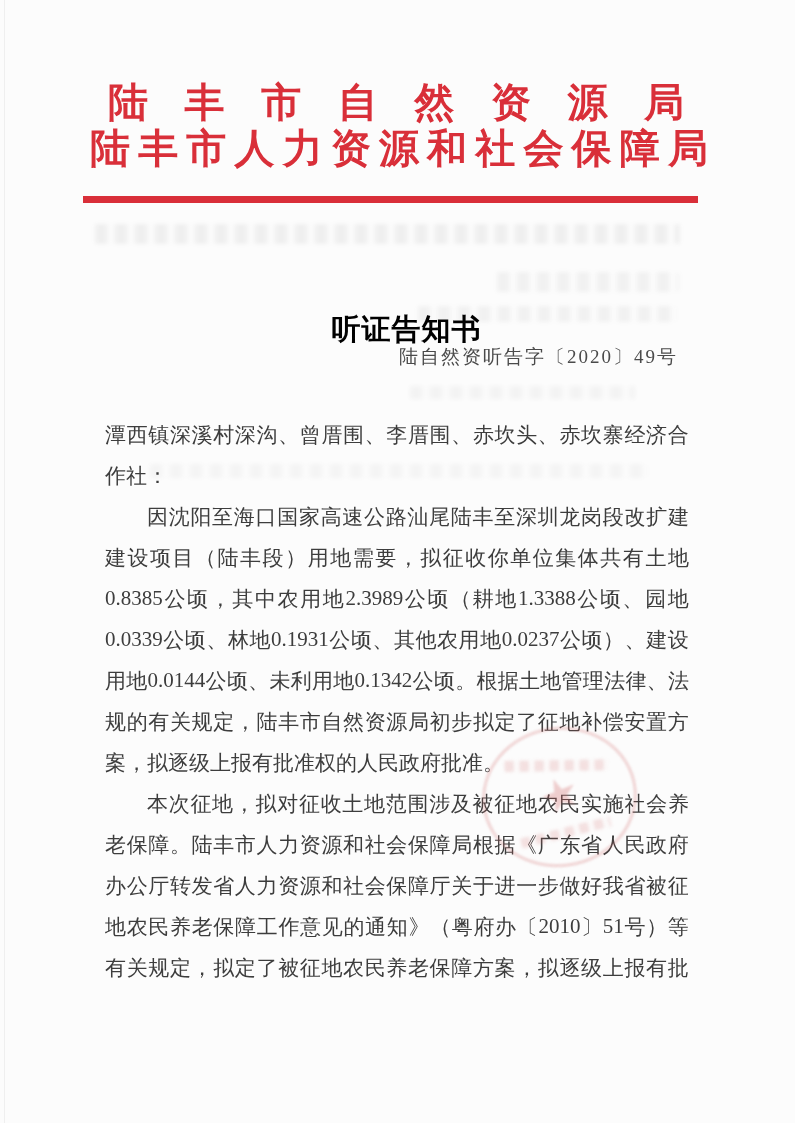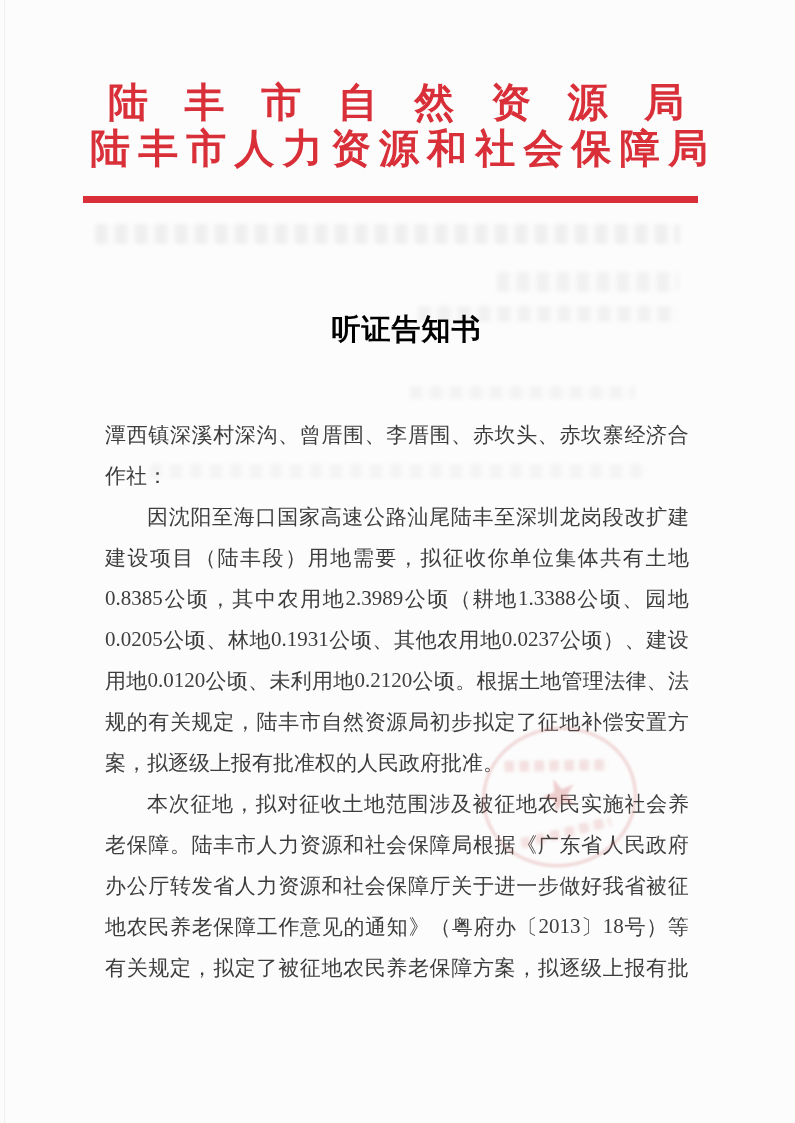--- a/index.html
+++ b/index.html
@@ -140,20 +140,21 @@
   </header>
 
   <div class="bleed bleed-a"></div>
   <div class="bleed bleed-b"></div>
   <div class="bleed bleed-c"></div>
   <div class="bleed bleed-d"></div>
   <div class="bleed bleed-e"></div>
 
   <div class="title">听证告知书</div>
 
+  <div class="docnum">陆自然资听告字〔2020〕49号</div>
 
   <main class="body-block">
     <div class="bodyline">
         <span>潭</span>
         <span>西</span>
         <span>镇</span>
         <span>深</span>
         <span>溪</span>
         <span>村</span>
         <span>深</span>
@@ -255,21 +256,21 @@
         <span>耕</span>
         <span>地</span>
         <span>1.3388</span>
         <span>公</span>
         <span>顷</span>
         <span>、</span>
         <span>园</span>
         <span>地</span>
       </div>
     <div class="bodyline">
-        <span>0.0205</span>
+        <span>0.0339</span>
         <span>公</span>
         <span>顷</span>
         <span>、</span>
         <span>林</span>
         <span>地</span>
         <span>0.1931</span>
         <span>公</span>
         <span>顷</span>
         <span>、</span>
         <span>其</span>
@@ -281,29 +282,29 @@
         <span>公</span>
         <span>顷</span>
         <span>）</span>
         <span>、</span>
         <span>建</span>
         <span>设</span>
       </div>
     <div class="bodyline">
         <span>用</span>
         <span>地</span>
-        <span>0.0120</span>
+        <span>0.0144</span>
         <span>公</span>
         <span>顷</span>
         <span>、</span>
         <span>未</span>
         <span>利</span>
         <span>用</span>
         <span>地</span>
-        <span>0.2120</span>
+        <span>0.1342</span>
         <span>公</span>
         <span>顷</span>
         <span>。</span>
         <span>根</span>
         <span>据</span>
         <span>土</span>
         <span>地</span>
         <span>管</span>
         <span>理</span>
         <span>法</span>
@@ -460,23 +461,23 @@
         <span>见</span>
         <span>的</span>
         <span>通</span>
         <span>知</span>
         <span>》</span>
         <span>（</span>
         <span>粤</span>
         <span>府</span>
         <span>办</span>
         <span>〔</span>
-        <span>2013</span>
+        <span>2010</span>
         <span>〕</span>
-        <span>18 </span>
+        <span>51 </span>
         <span>号</span>
         <span>）</span>
         <span>等</span>
       </div>
     <div class="bodyline">
         <span>有</span>
         <span>关</span>
         <span>规</span>
         <span>定</span>
         <span>，</span>

